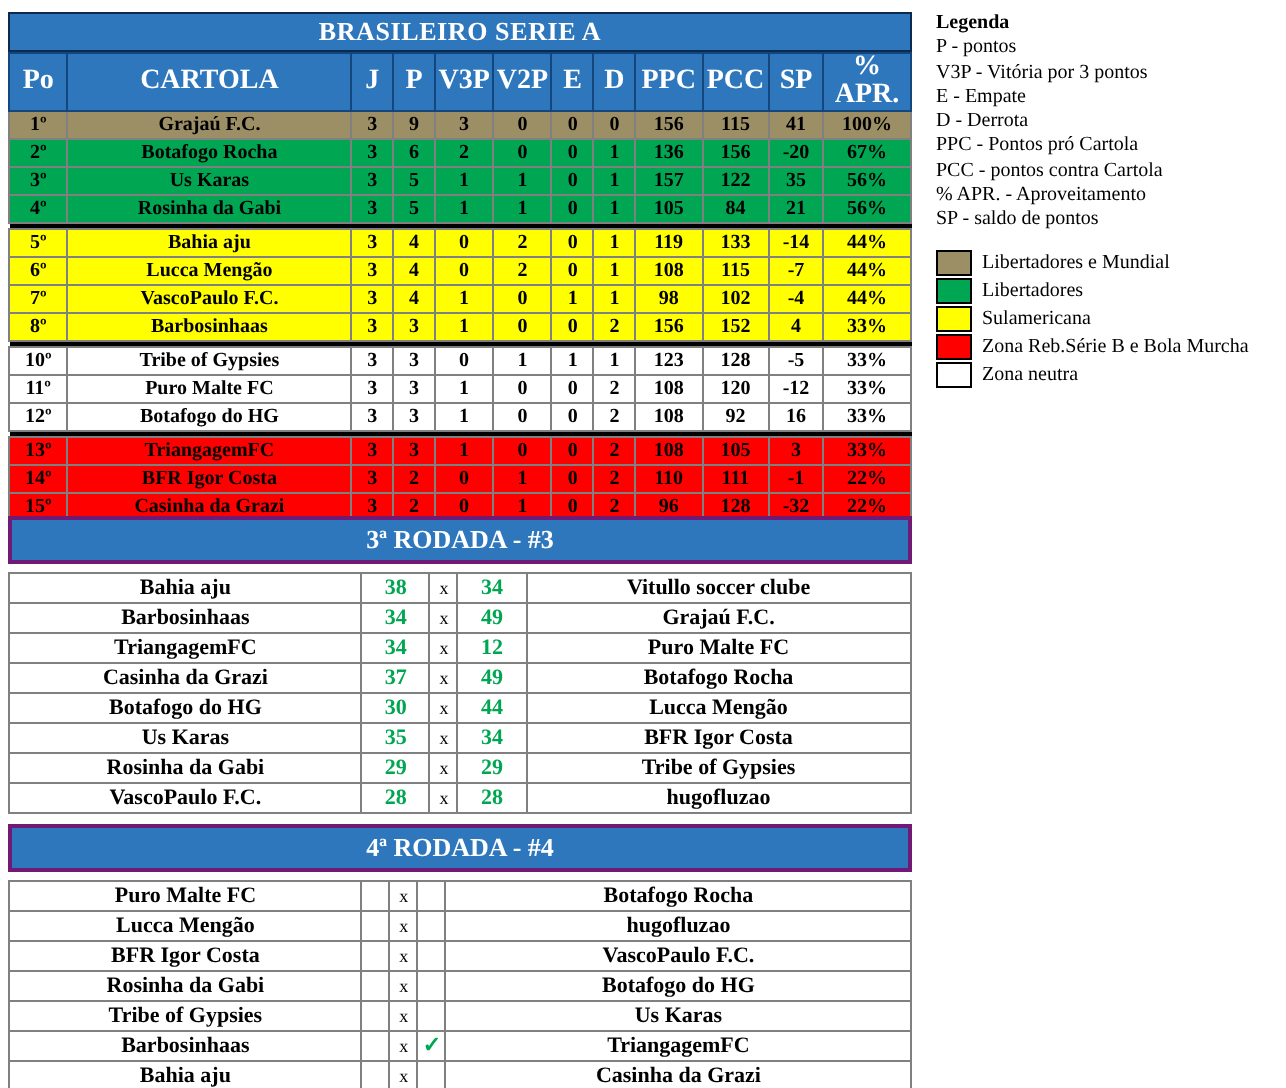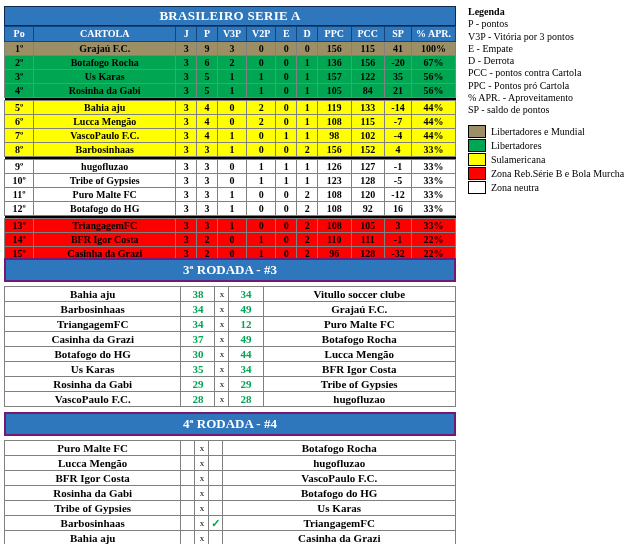--- a/index.html
+++ b/index.html
@@ -19,21 +19,21 @@
 
   
   .clas{position:absolute;left:4px;top:6px;width:452px;}
   .clas .title{
     background:#2e77bc;color:#ffffff;font-weight:bold;font-size:13px;
     text-align:center;height:18px;line-height:18px;
     border:1px solid #0a2a50;letter-spacing:.3px;
   }
   .clas table{width:452px;table-layout:fixed;}
   .clas th{
-    background:#2e77bc;color:#ffffff;font-weight:bold;font-size:10px;
+    background:#2e77bc;color:#ffffff;font-weight:bold;font-size:14px;
     height:14px;line-height:14px;text-align:center;
     border:1px solid #14467e;
     margin-top:17px;
   }
   .clas td{
     height:13px;line-height:13px;font-size:10px;
     border:1px solid #808080;text-align:center;
     font-weight:bold;
   }
   .clas td.team{text-align:center;font-weight:bold;}
@@ -227,34 +227,20 @@
             <td class="z-sul">2</td>
             <td class="z-sul">156</td>
             <td class="z-sul">152</td>
             <td class="z-sul">4</td>
             <td class="z-sul">33%</td>
           </tr>
           <tr class="bar">
             <td colspan="12"></td>
           </tr>
           <tr>
-            <td class="z-neutra">9º</td>
-            <td class="z-neutra team">hugofluzao</td>
-            <td class="z-neutra">3</td>
-            <td class="z-neutra">3</td>
-            <td class="z-neutra">0</td>
-            <td class="z-neutra">1</td>
-            <td class="z-neutra">1</td>
-            <td class="z-neutra">1</td>
-            <td class="z-neutra">126</td>
-            <td class="z-neutra">127</td>
-            <td class="z-neutra">-1</td>
-            <td class="z-neutra">33%</td>
-          </tr>
-          <tr>
             <td class="z-neutra">10º</td>
             <td class="z-neutra team">Tribe of Gypsies</td>
             <td class="z-neutra">3</td>
             <td class="z-neutra">3</td>
             <td class="z-neutra">0</td>
             <td class="z-neutra">1</td>
             <td class="z-neutra">1</td>
             <td class="z-neutra">1</td>
             <td class="z-neutra">123</td>
             <td class="z-neutra">128</td>
@@ -352,22 +338,22 @@
     </table>
   </div>
 
   <div class="legend">
     <div class="ltitle">Legenda</div>
     <div id="legend-lines">
         <div class="lline">P - pontos</div>
         <div class="lline">V3P - Vitória por 3 pontos</div>
         <div class="lline">E - Empate</div>
         <div class="lline">D - Derrota</div>
+        <div class="lline">PPC - Pontos pró Cartola</div>
         <div class="lline">PCC - pontos contra Cartola</div>
-        <div class="lline">PPC - Pontos pró Cartola</div>
         <div class="lline">% APR. - Aproveitamento</div>
         <div class="lline">SP - saldo de pontos</div>
       </div>
     <div class="zbox" id="legend-zones">
         <div class="zrow">
           <div class="swatch" style="background: rgb(156, 143, 102);"></div>
           <div class="zlabel">Libertadores e Mundial</div>
         </div>
         <div class="zrow">
           <div class="swatch" style="background: rgb(0, 166, 81);"></div>

